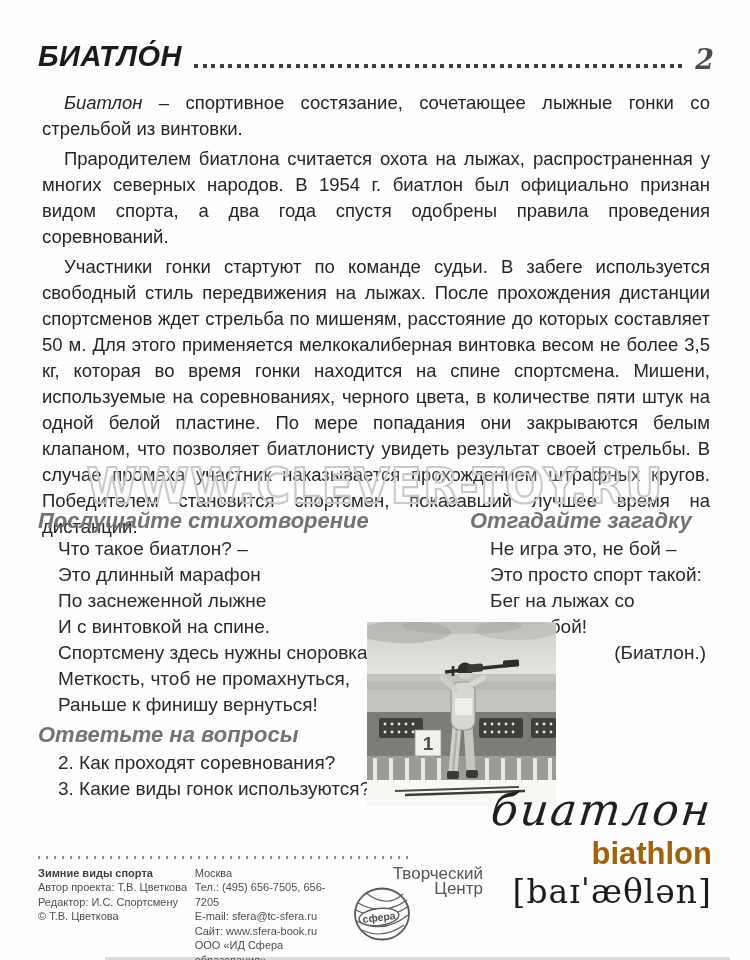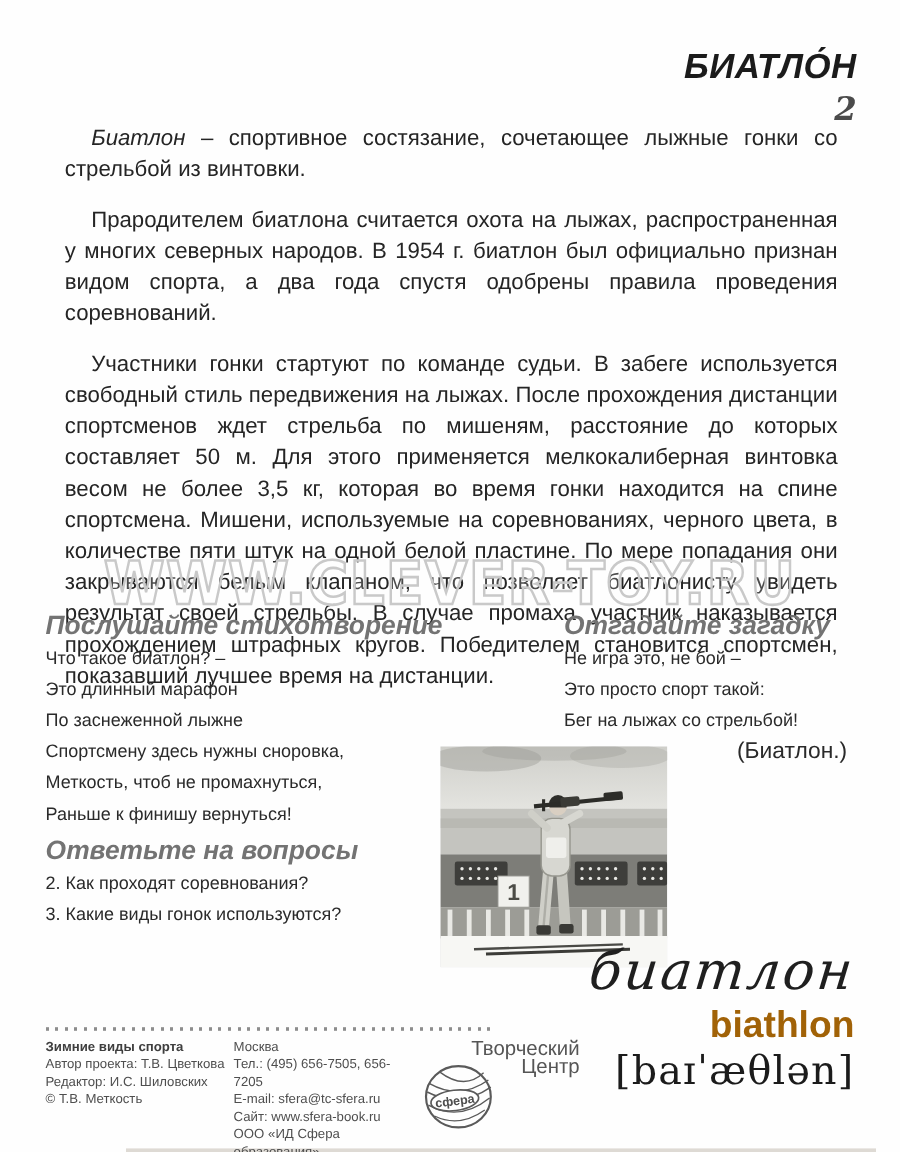--- a/index.html
+++ b/index.html
@@ -9,21 +9,21 @@
     font-family:"Liberation Sans",sans-serif;
     color:#232323;
     position:relative;
     overflow:hidden;
   }
   .page{position:absolute;inset:0;background:#fefefe;}
 
   
   .header{
     position:absolute;top:40px;left:38px;right:36px;
-    display:flex;align-items:flex-end;flex-direction:column;
+    display:flex;align-items:flex-end;
   }
   .page-title{
     font-family:"Liberation Sans",sans-serif;
     font-weight:bold;font-style:italic;
     font-size:29px;letter-spacing:0.5px;color:#1b1b1b;
     white-space:nowrap;
   }
   .title-leader{
     flex:1;height:4px;margin:0 10px 5px 12px;
     background:repeating-linear-gradient(90deg,#3d3d3d 0 4px,transparent 4px 8.5px);
@@ -33,21 +33,21 @@
     font-style:italic;font-weight:bold;
     font-size:27px;color:#4b4b4b;line-height:1;
   }
 
   
   .article{
     position:absolute;top:86px;left:38px;width:676px;
     font-size:18.5px;line-height:26px;
     text-align:justify;color:#252525;
   }
-  .article p{margin:16px;text-indent:22px;}
+  .article p{margin:4px;text-indent:22px;}
   .article .lead{font-style:italic;}
 
   
   .watermark{
     position:absolute;top:460px;left:0;width:750px;
     text-align:center;z-index:6;pointer-events:none;
     font-family:"DejaVu Sans",sans-serif;
     font-weight:bold;font-size:46px;line-height:52px;
     letter-spacing:1px;
     color:rgba(255,255,255,0.18);
@@ -57,21 +57,21 @@
 
   
   .col-left{position:absolute;left:38px;top:510px;width:356px;z-index:2;}
   .col-right{position:absolute;left:470px;top:510px;width:244px;z-index:2;}
   .sec-heading{
     font-weight:bold;font-style:italic;
     font-size:22px;line-height:22px;color:#737373;
     margin:0 0 4px 0;
   }
   .verse-line,.question-line{
-    font-size:15px;line-height:26px;color:#2a2a2a;
+    font-size:19px;line-height:26px;color:#2a2a2a;margin-left:20px;
   }
   .riddle-answer{
     font-size:19px;line-height:26px;
     text-align:right;padding-right:8px;color:#2a2a2a;
   }
   .questions-block{margin-top:6px;}
 
   
   .photo{
     position:absolute;left:367px;top:622px;width:189px;height:184px;
@@ -139,20 +139,21 @@
     <p>Участники гонки стартуют по команде судьи. В забеге используется свободный стиль передвижения на лыжах. После прохождения дистанции спортсменов ждет стрельба по мишеням, расстояние до которых составляет 50 м. Для этого применяется мелкокалиберная винтовка весом не более 3,5 кг, которая во время гонки находится на спине спортсмена. Мишени, используемые на соревнованиях, черного цвета, в количестве пяти штук на одной белой пластине. По мере попадания они закрываются белым клапаном, что позволяет биатлонисту увидеть результат своей стрельбы. В случае промаха участник наказывается прохождением штрафных кругов. Победителем становится спортсмен, показавший лучшее время на дистанции.</p>
   </div>
 
   <div class="watermark">WWW.CLEVER-TOY.RU</div>
 
   <div class="col-left">
     <div class="sec-heading">Послушайте стихотворение</div>
     <div class="verse-line">Что такое биатлон? –</div>
     <div class="verse-line">Это длинный марафон</div>
     <div class="verse-line">По заснеженной лыжне</div>
+    <div class="verse-line">И с винтовкой на спине.</div>
     <div class="verse-line">Спортсмену здесь нужны сноровка,</div>
     <div class="verse-line">Меткость, чтоб не промахнуться,</div>
     <div class="verse-line">Раньше к финишу вернуться!</div>
 
     <div class="questions-block">
       <div class="sec-heading">Ответьте на вопросы</div>
       <div class="question-line">2. Как проходят соревнования?</div>
       <div class="question-line">3. Какие виды гонок используются?</div>
     </div>
   </div>
@@ -267,22 +268,22 @@
     <div class="vocab-english">biathlon</div>
     <div class="vocab-ipa">[baɪˈæθlən]</div>
   </div>
 
   <div class="footer">
     <div class="footer-dots"></div>
     <div class="footer-cols">
       <div class="footer-col fc-a">
         <div class="bold">Зимние виды спорта</div>
         <div>Автор проекта: Т.В. Цветкова</div>
-        <div>Редактор: И.С. Шиловских</div>
-        <div>© Т.В. Меткость</div>
+        <div>Редактор: И.С. Спортсмену</div>
+        <div>© Т.В. Цветкова</div>
       </div>
       <div class="footer-col fc-b">
         <div>Москва</div>
         <div>Тел.: (495) 656-7505, 656-7205</div>
         <div>E-mail: sfera@tc-sfera.ru</div>
         <div>Сайт: www.sfera-book.ru</div>
         <div>ООО «ИД Сфера образования»</div>
       </div>
       <div class="logo-col">
         <div class="logo-text">

